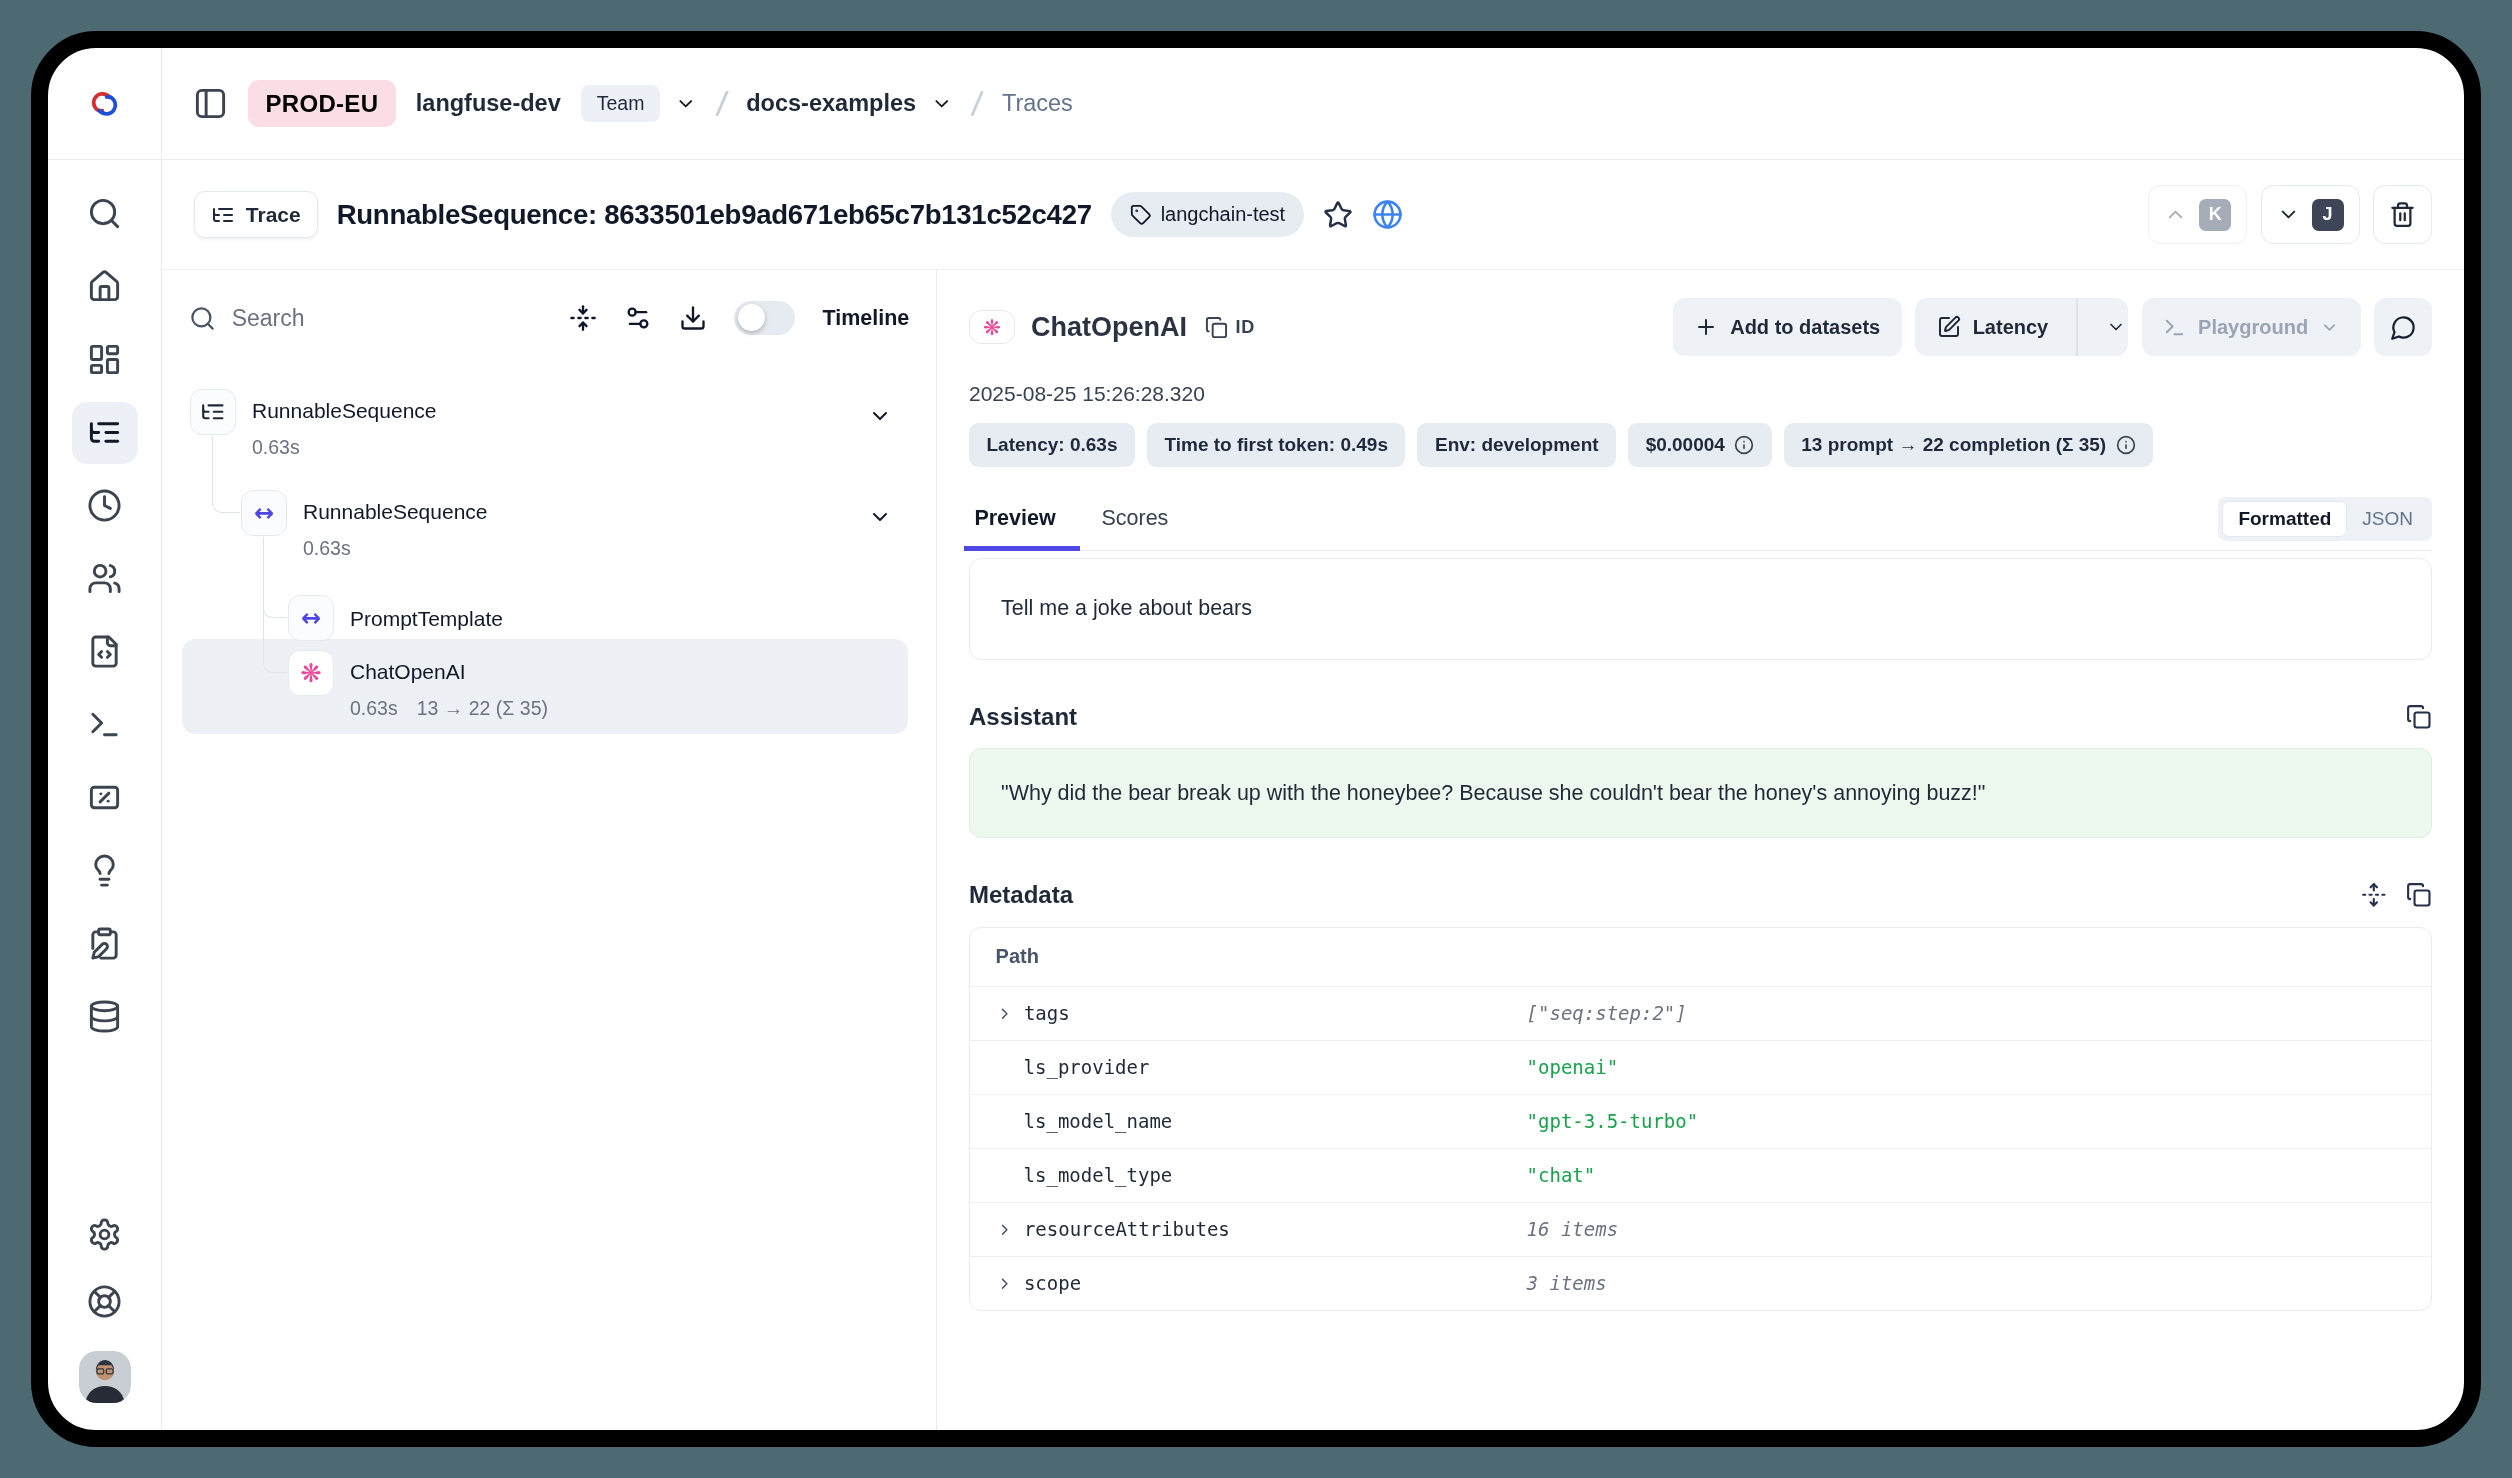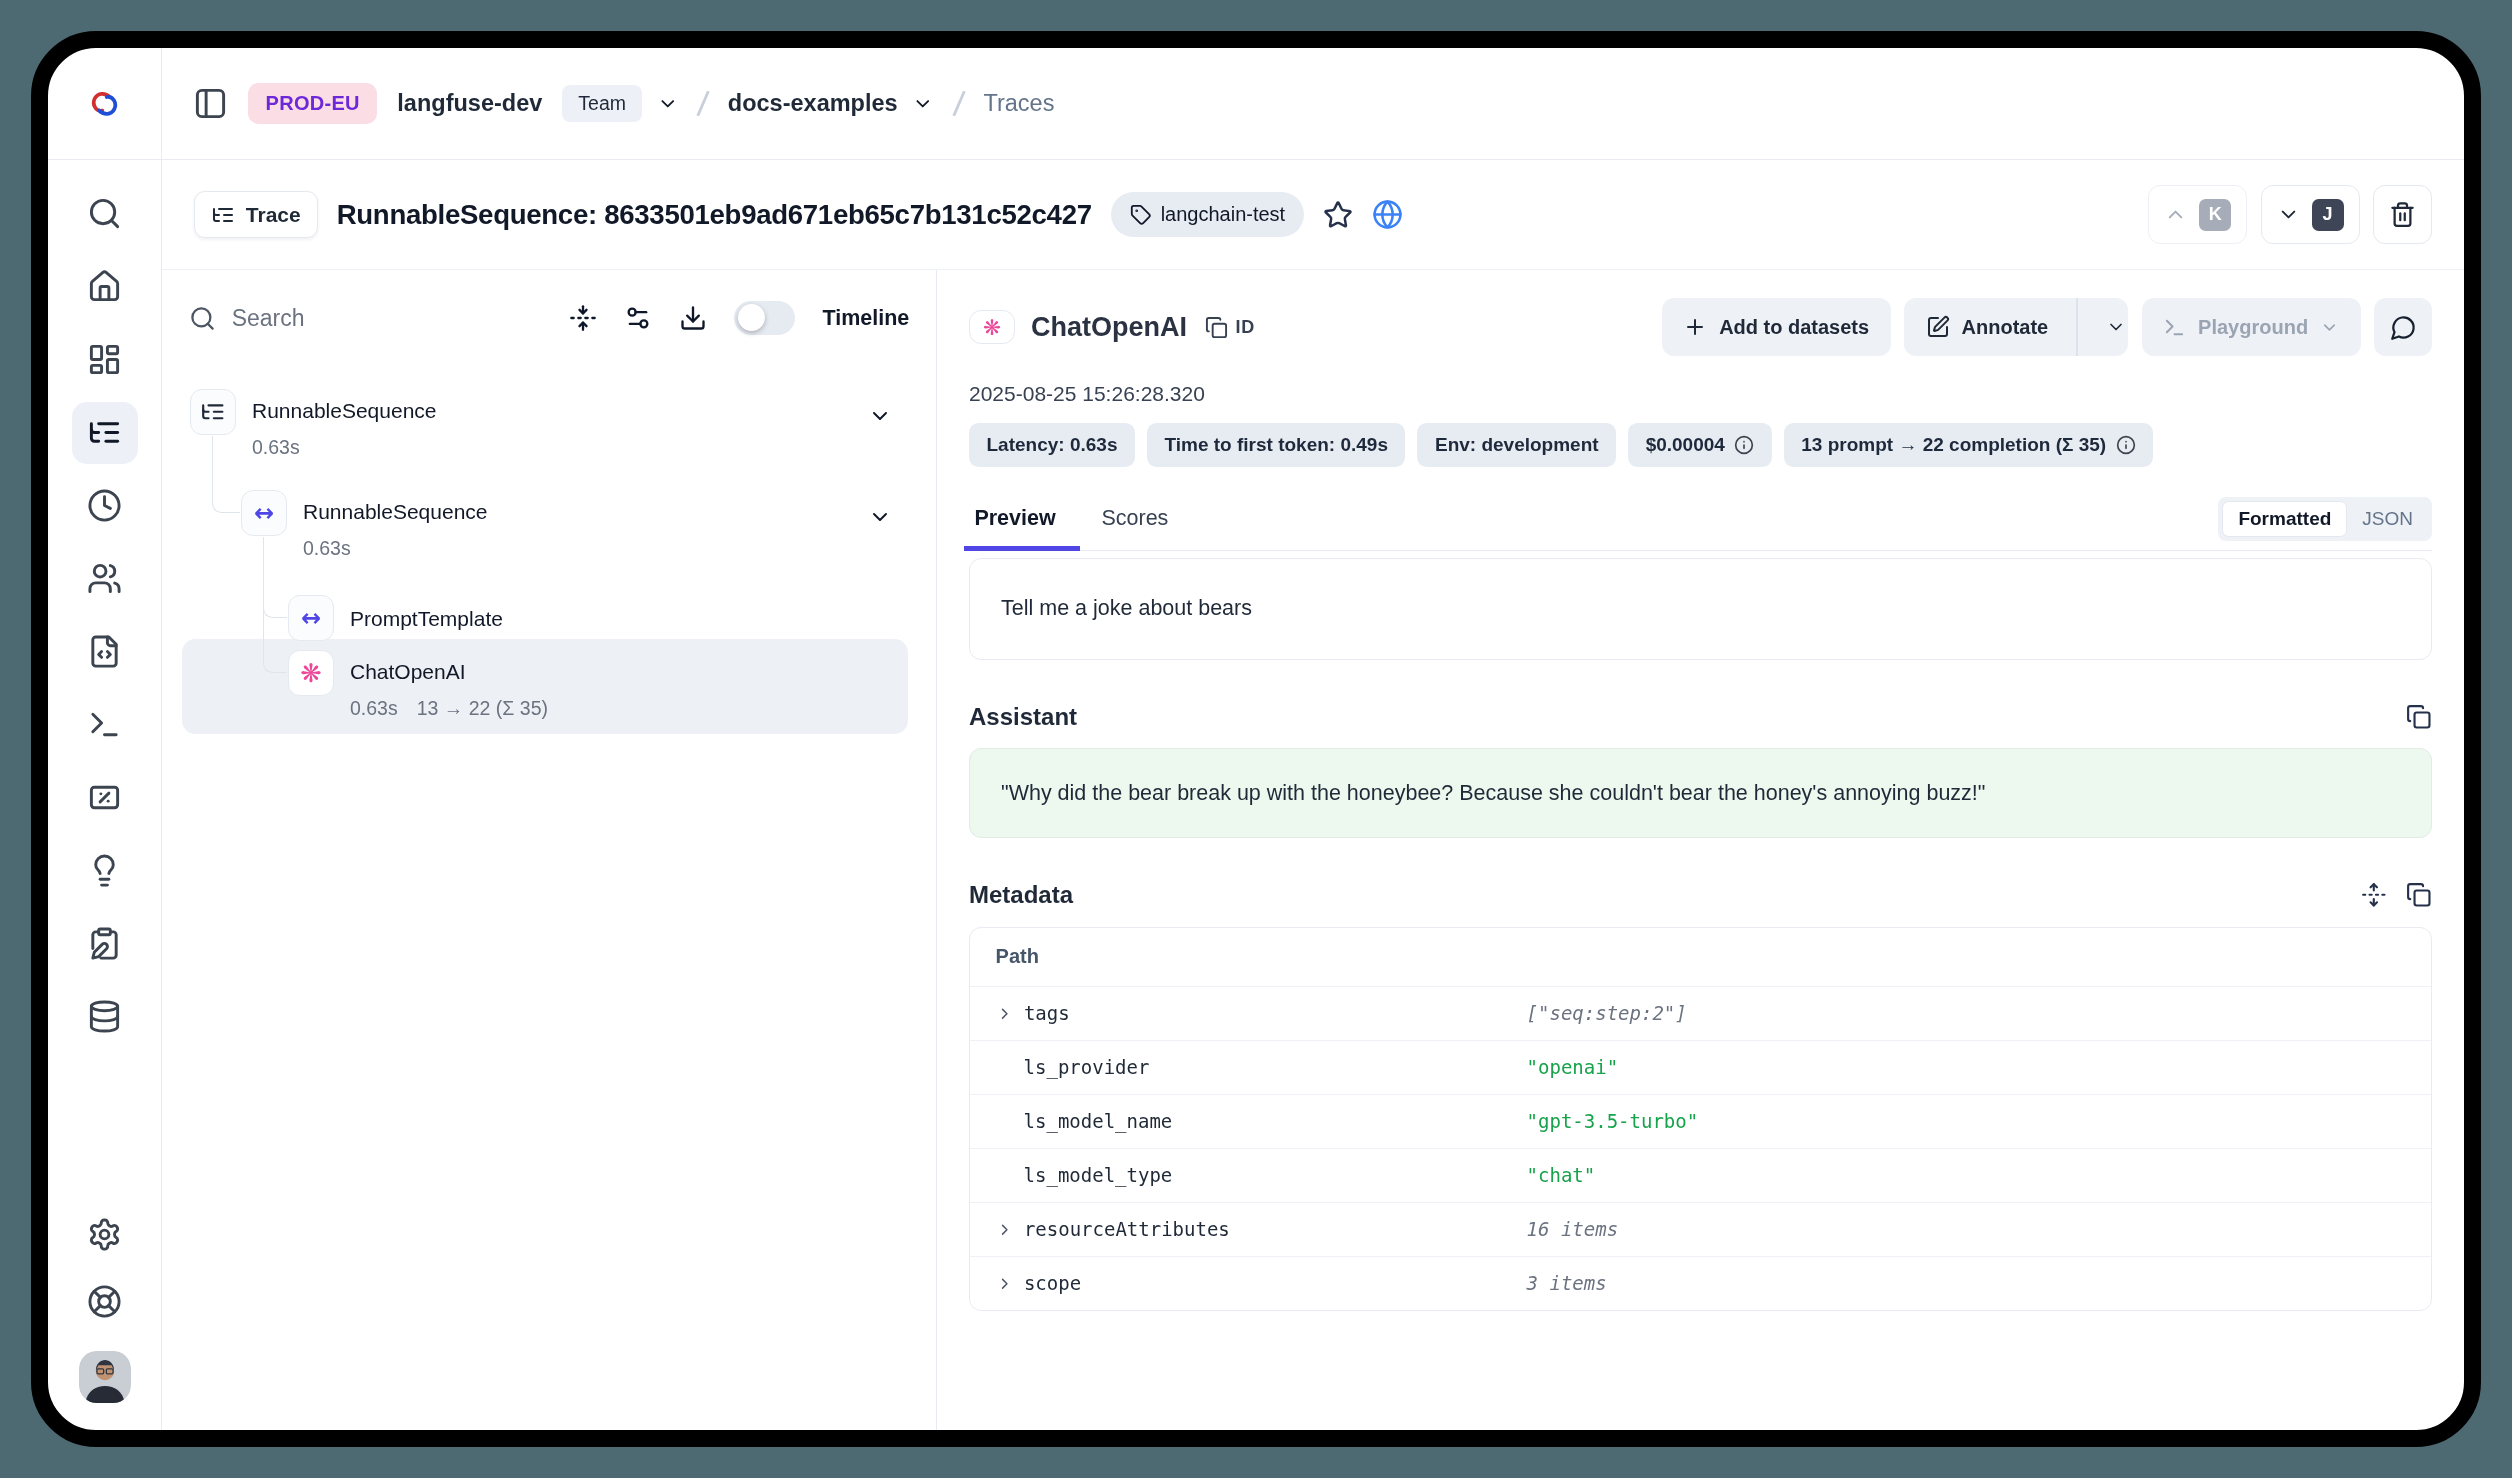--- a/index.html
+++ b/index.html
@@ -19,21 +19,21 @@
   .nav { flex:1; display:flex; flex-direction:column; align-items:center; padding:36px 0 27px; gap:38px; width:100%; }
   .nav-icon { width:35px; height:35px; color:#3c4450; display:flex; align-items:center; justify-content:center; }
   .nav-active { background:#edf0f6; border-radius:15px; width:66px; height:62px; display:flex; align-items:center; justify-content:center; margin:-13.4px 0; }
   .nav-bottom { margin-top:auto; display:flex; flex-direction:column; align-items:center; gap:32px; }
   .avatar { width:52px; height:52px; border-radius:17.5px; overflow:hidden; }
 
   
   .main { flex:1; display:flex; flex-direction:column; min-width:0; }
   .topbar { height:112px; flex:0 0 112px; border-bottom:1.3px solid #e8ebf1; display:flex; align-items:center; padding:0 31px; gap:20px; }
   .panel-toggle { color:#3c4450; }
-  .badge-env { background:#fbdde6; color:#6d28d9; font-weight:700; font-size:20px; padding:9.4px 17.5px; border-radius:10.8px; letter-spacing:0.3px; }
+  .badge-env { background:#fbdde6; color:#000000; font-weight:700; font-size:24px; padding:9.4px 17.5px; border-radius:10.8px; letter-spacing:0.3px; }
   .crumb { font-size:23.5px; font-weight:600; color:#1f2937; }
   .badge-team { background:#edf1f7; font-size:19.5px; font-weight:500; padding:6.7px 16px; border-radius:8px; color:#1f2937; }
   .crumb-chev { color:#111827; margin-left:-5.4px; }
   .slash { color:#c6cfda; font-size:35px; font-weight:300; transform:rotate(8deg); }
   .crumb-muted { color:#64748b; font-size:23.5px; font-weight:500; }
 
   
   .tracebar { height:110px; flex:0 0 110px; border-bottom:1.3px solid #eef1f5; display:flex; align-items:center; padding:0 32px; gap:19px; }
   .chip-trace { display:flex; align-items:center; gap:10.8px; background:#fff; border:1.3px solid #e4e8ef; border-radius:10.8px;
                 padding:10.8px 16px; font-size:21px; font-weight:600; color:#1f2937; box-shadow:0 1.3px 3.4px rgba(15,23,42,.06); }
@@ -469,21 +469,21 @@
                   <path d="M5 12h14"></path>
                   <path d="M12 5v14"></path>
                 </svg>
               <span>Add to datasets</span>
             </span>
             <span class="btn" style="padding-right:0;">
               <svg class="ic" width="24" height="24" viewBox="0 0 24 24">
                   <path d="M12 3H5a2 2 0 0 0-2 2v14a2 2 0 0 0 2 2h14a2 2 0 0 0 2-2v-7"></path>
                   <path d="M18.375 2.625a1 1 0 0 1 3 3l-9.013 9.014a2 2 0 0 1-.853.505l-2.873.84a.5.5 0 0 1-.62-.62l.84-2.873a2 2 0 0 1 .506-.852z"></path>
                 </svg>
-              <span>Annotate</span>
+              <span>Latency</span>
               <span class="btndiv"></span>
               <span class="chevpad">
                   <svg class="ic" width="20" height="20" viewBox="0 0 24 24">
                     <path d="m6 9 6 6 6-6"></path>
                   </svg>
                 </span>
             </span>
             <span class="btn muted">
               <svg class="ic" width="23" height="23" viewBox="0 0 24 24">
                   <polyline points="4 17 10 11 4 5"></polyline>

